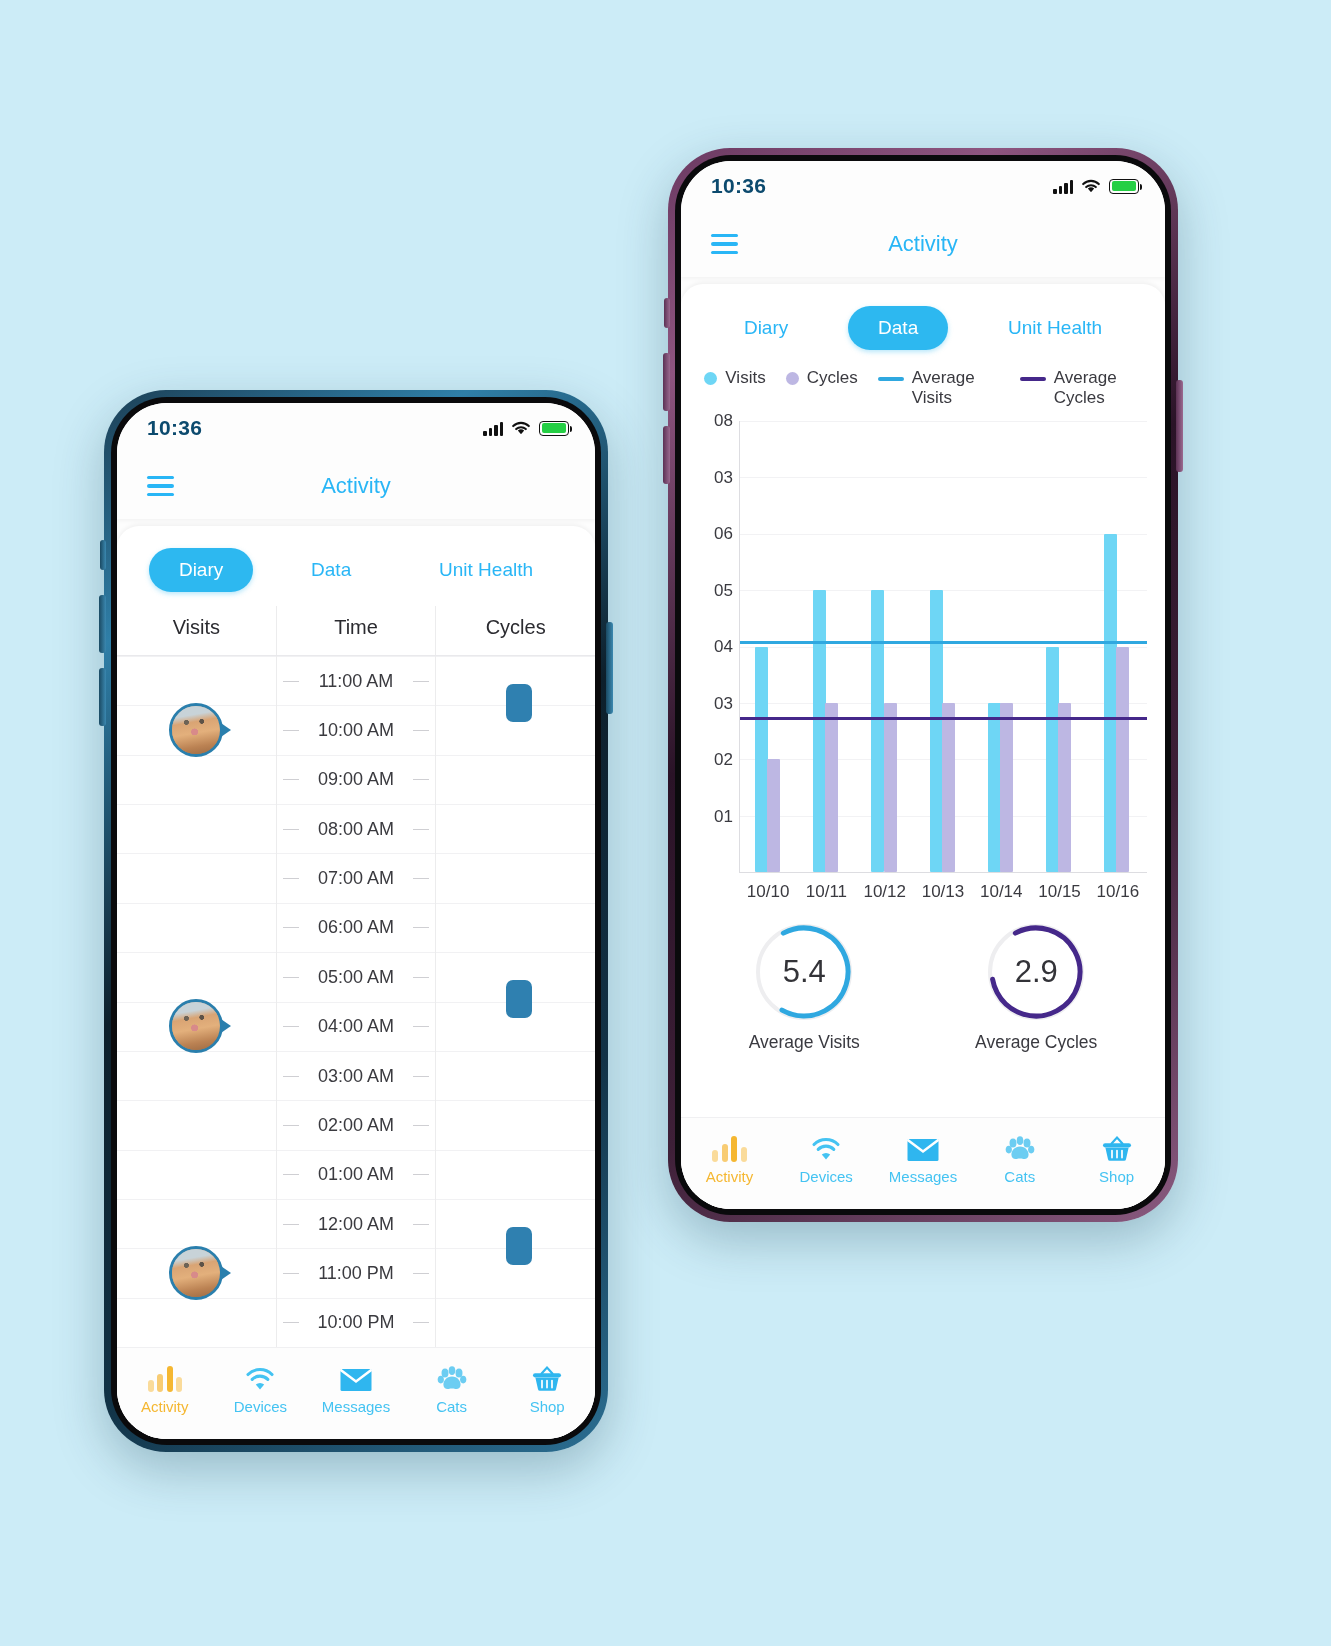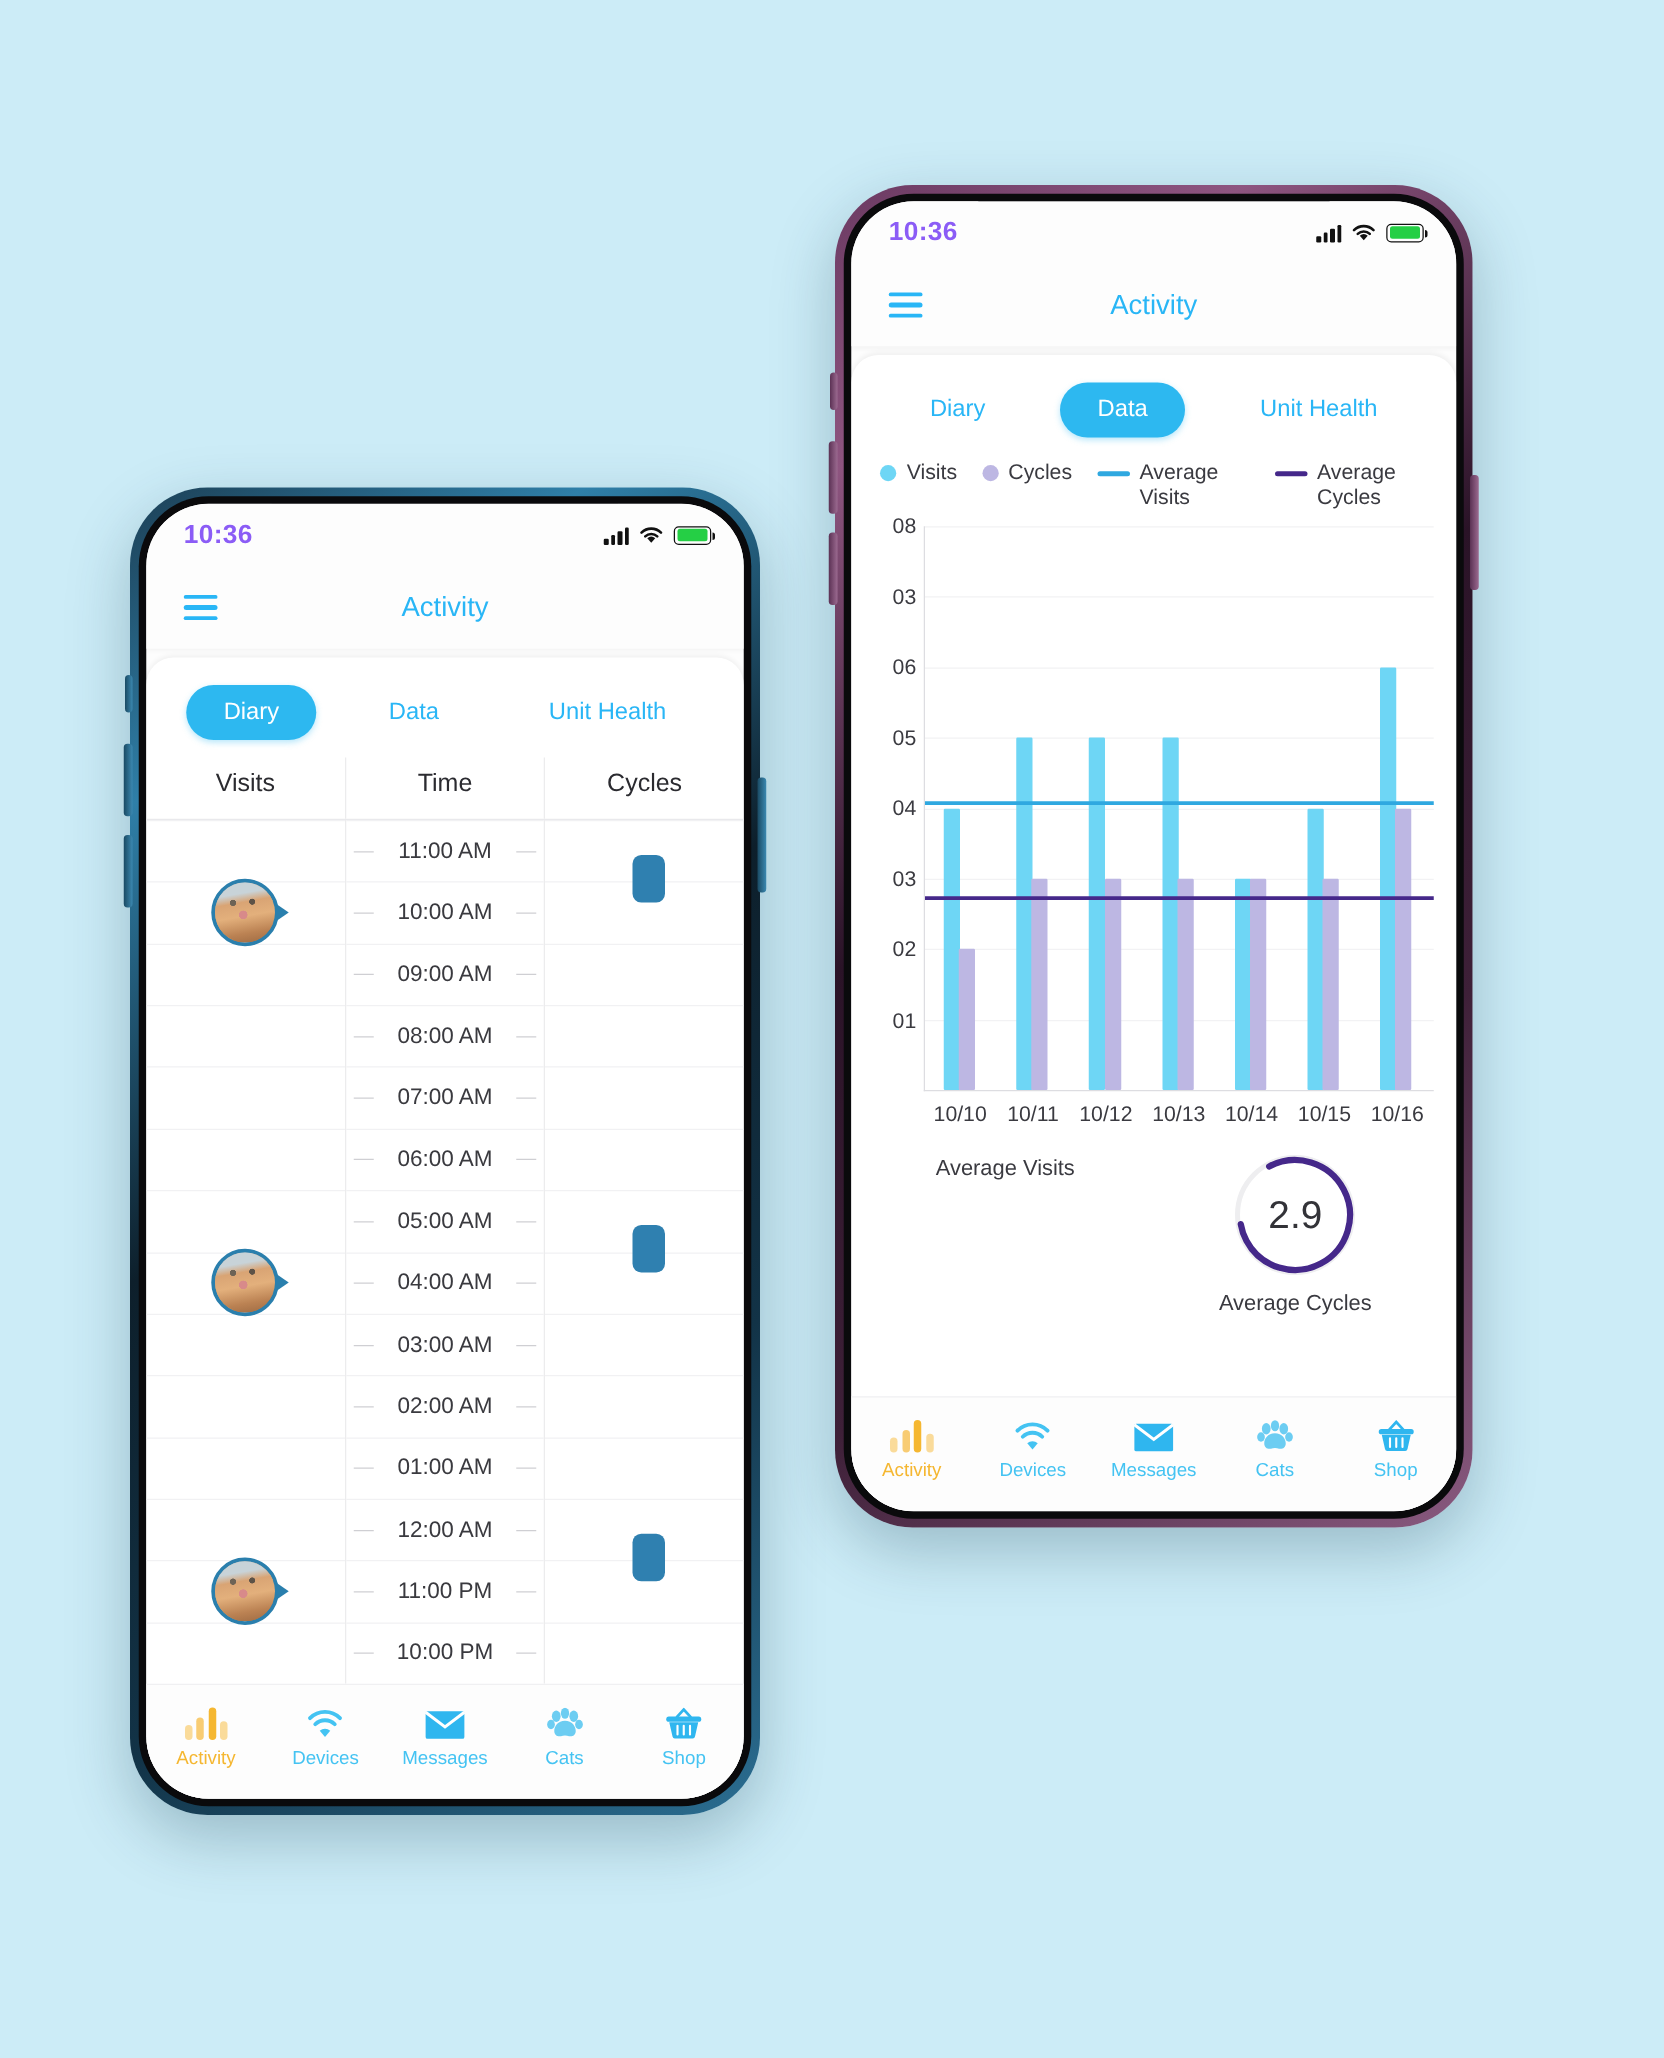--- a/index.html
+++ b/index.html
@@ -55,21 +55,21 @@
   .cam { width: 14px; height: 14px; border-radius: 50%; background: #181a20;
          box-shadow: inset 0 0 0 2px #2a2d34; position: relative; }
   .cam::after { content:''; position:absolute; left:4px; top:3px; width:4px;height:4px;
                 border-radius:50%; background:#4c6b2f; }
 
   .statusbar {
     height: 50px; flex: 0 0 50px; display: flex; align-items: center;
     justify-content: space-between; padding: 0 26px 0 30px; position: relative; z-index: 7;
     background: #fdfdfd;
   }
-  .st-time { font-size: 21px; font-weight: 600; color: #8b5cf6; letter-spacing: .3px; }
+  .st-time { font-size: 21px; font-weight: 600; color: #0c4a6e; letter-spacing: .3px; }
   .st-right { display: flex; align-items: center; gap: 8px; }
   .bars { display: flex; align-items: flex-end; gap: 2px; height: 15px; }
   .bars i { width: 3.5px; background: #111; border-radius: 1px; display: block; }
   .bars i:nth-child(1){height:5px}.bars i:nth-child(2){height:8px}
   .bars i:nth-child(3){height:11px}.bars i:nth-child(4){height:14px}
   .batt { width: 30px; height: 15px; border: 1.8px solid #111; border-radius: 4px; padding: 1.6px; position: relative; }
   .batt::after { content:''; position:absolute; right:-4px; top:4px; width:2.5px; height:6px;
                  background:#111; border-radius:0 2px 2px 0;}
   .batt span { display:block; height:100%; width:100%; background:#25cf45; border-radius:2px; }
 
@@ -543,20 +543,27 @@
                 <div class="xtick">10/12</div>
                 <div class="xtick">10/13</div>
                 <div class="xtick">10/14</div>
                 <div class="xtick">10/15</div>
                 <div class="xtick">10/16</div>
               </div>
           </div>
 
           <div class="metrics" id="metrics">
               <div class="metric">
+                <div class="ring">
+                  <div class="track"></div>
+                  <svg viewBox="0 0 96 96">
+                    <circle cx="48" cy="48" r="44" fill="none" stroke="#2fa8e0" stroke-width="5" stroke-linecap="round" stroke-dasharray="182.5 276.5"></circle>
+                  </svg>
+                  <span class="val">5.4</span>
+                </div>
                 <div class="mlabel">Average Visits</div>
               </div>
               <div class="metric">
                 <div class="ring">
                   <div class="track"></div>
                   <svg viewBox="0 0 96 96">
                     <circle cx="48" cy="48" r="44" fill="none" stroke="#45288a" stroke-width="5" stroke-linecap="round" stroke-dasharray="221.2 276.5"></circle>
                   </svg>
                   <span class="val">2.9</span>
                 </div>

